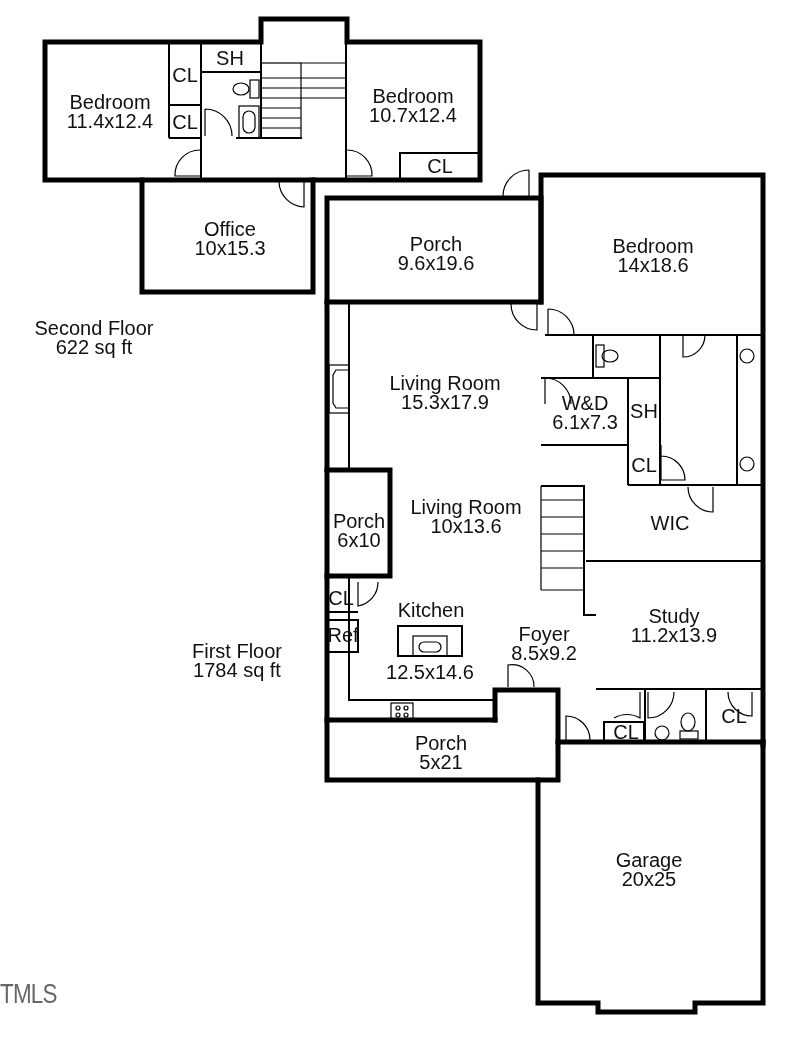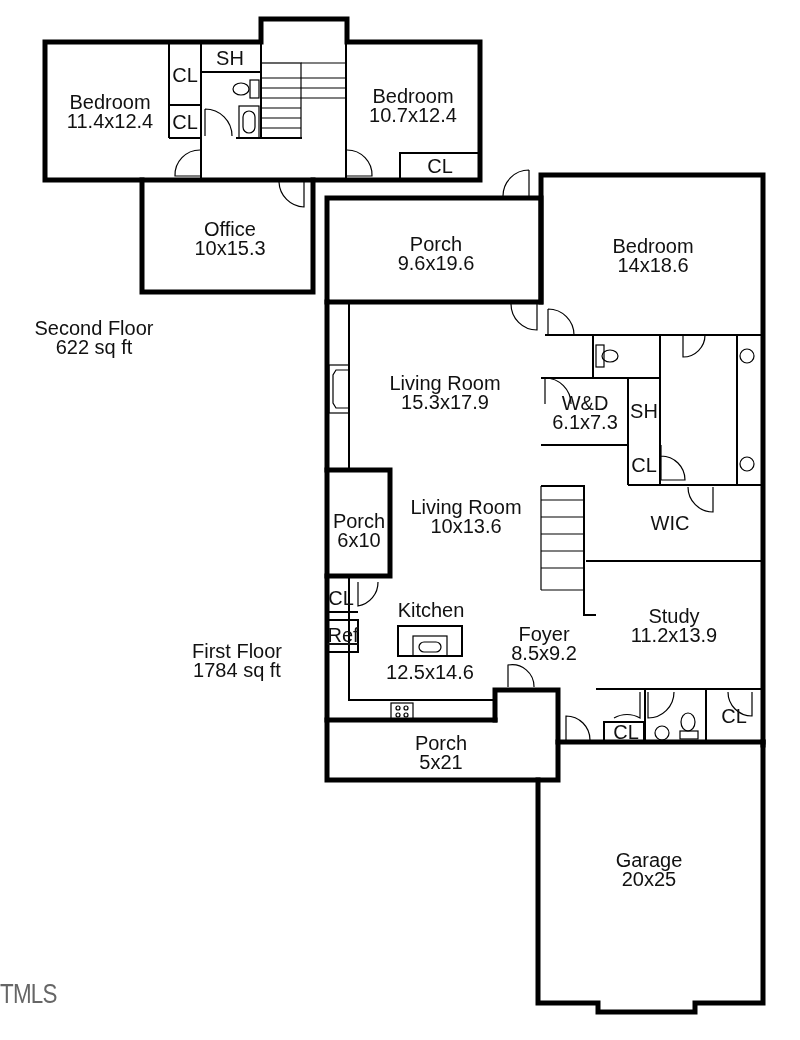--- a/index.html
+++ b/index.html
@@ -201,21 +201,21 @@
   <div>5x21</div>
 </div>
 <div class="lbl" style="left:649px;top:851px;">
   <div>Garage</div>
   <div>20x25</div>
 </div>
 
 <div class="lbl sm" style="left:644px;top:402px;">SH</div>
 <div class="lbl sm" style="left:644px;top:456px;">CL</div>
 <div class="lbl sm" style="left:341px;top:589px;">CL</div>
-<div class="lbl sm" style="left:343px;top:626px;text-decoration:underline;">Ref</div>
+<div class="lbl sm" style="left:343px;top:626px;">Ref</div>
 <div class="lbl sm" style="left:626px;top:723px;">CL</div>
 <div class="lbl sm" style="left:734px;top:707px;">CL</div>
 
 <div class="lbl" style="left:237px;top:642px;">
   <div>First Floor</div>
   <div>1784 sq ft</div>
 </div>
 
 <div class="mls">TMLS</div>
 

